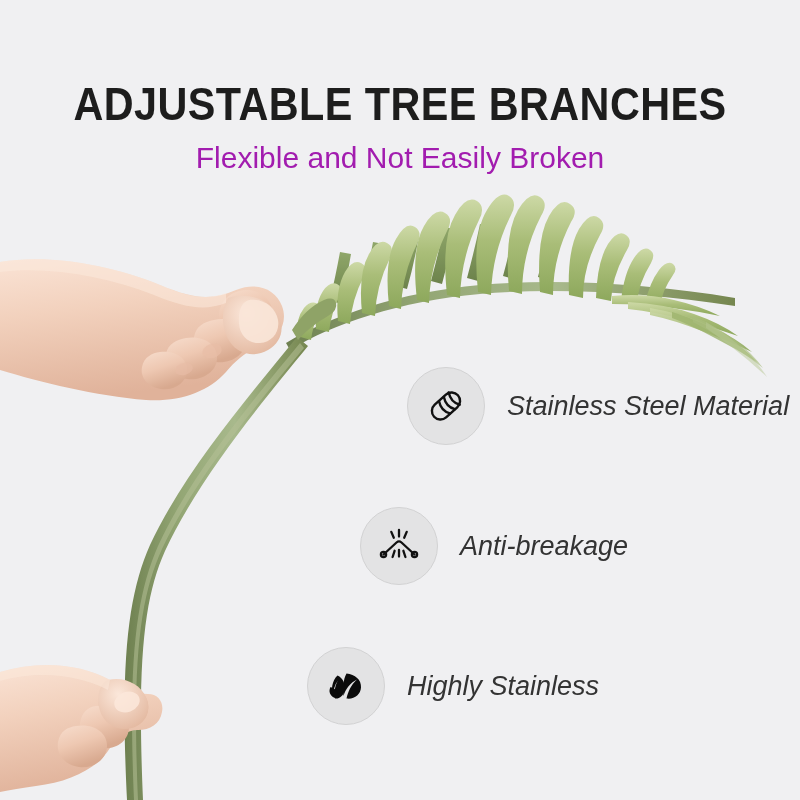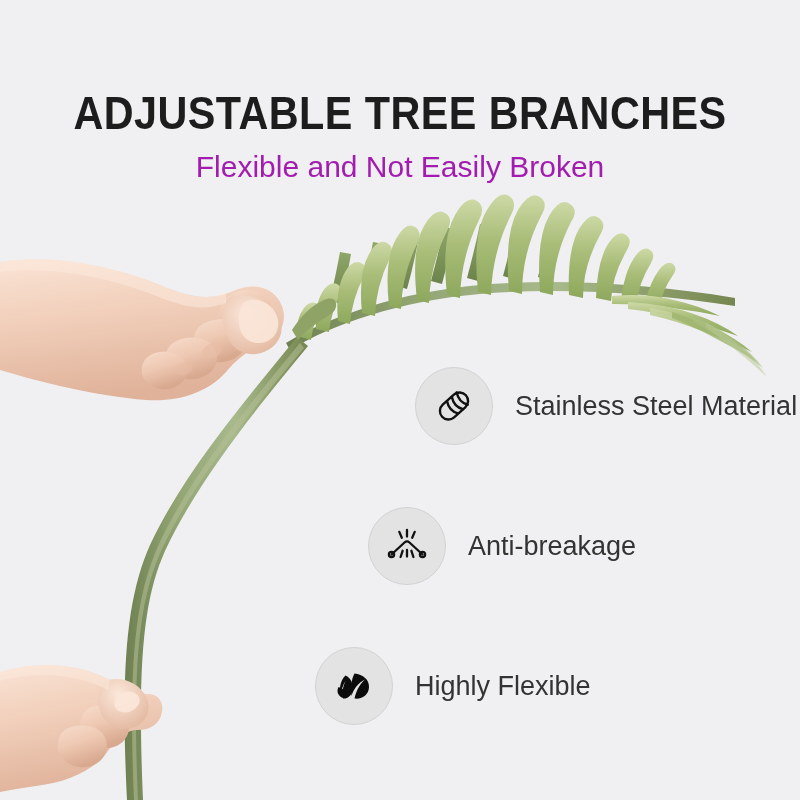--- a/index.html
+++ b/index.html
@@ -21,21 +21,20 @@
     width: 800px;
     height: 800px;
   }
   .header {
     position: absolute;
     left: 0;
     top: 78px;
     width: 800px;
     text-align: center;
     z-index: 5;
-    margin-top: 9px;
   }
   .title {
     font-family: "Liberation Sans Narrow", "Liberation Sans", sans-serif;
     font-weight: bold;
     font-size: 47px;
     line-height: 52px;
     letter-spacing: 0.5px;
     color: #1d1d1d;
     transform: scaleX(0.88);
     white-space: nowrap;
@@ -44,24 +43,25 @@
     font-family: "Liberation Sans", sans-serif;
     font-weight: normal;
     font-size: 30px;
     line-height: 36px;
     color: #a21caf;
     margin-top: 10px;
     white-space: nowrap;
   }
   .features {
     position: absolute;
-    left: 16px; top: 0;
+    left: 8px; top: 0;
     width: 736px;
     height: 800px;
     z-index: 6;
+    font-style: italic;
   }
   .feature-row {
     position: absolute;
     display: flex;
     align-items: center;
   }
   .feature-row.r0 { left: 399px; top: 367px; }
   .feature-row.r1 { left: 352px; top: 507px; }
   .feature-row.r2 { left: 299px; top: 647px; }
   .icon-circle {
@@ -275,17 +275,17 @@
                      C 24 28, 26.5 21.5, 33 15.5 C 26 19, 21.5 25, 19.5 32
                      C 18.8 25, 19 15.5, 22.5 9.5 Z"></path>
             <path d="M13.5 11.5 C 19 14, 21.5 19.5, 20.5 26 C 19.5 32, 15.5 35, 11 34.5
                      C 10 29, 10.5 22.5, 14 16.5 C 10.5 21, 9 26.5, 9.5 32
                      C 6.5 26.5, 8 16.5, 13.5 11.5 Z"></path>
             <path d="M6.5 23 C 11.5 24.5, 14.5 28, 15 33.5 C 11 35, 7.5 33, 6 29.5
                      C 5 27.2, 5.5 25, 6.5 23 Z"></path>
           </g>
         </svg>
       </div>
-      <div class="feature-label">Highly Flexible</div>
+      <div class="feature-label">Highly Stainless</div>
     </div>
 
   </div>
 </div>
 
 </body></html>

